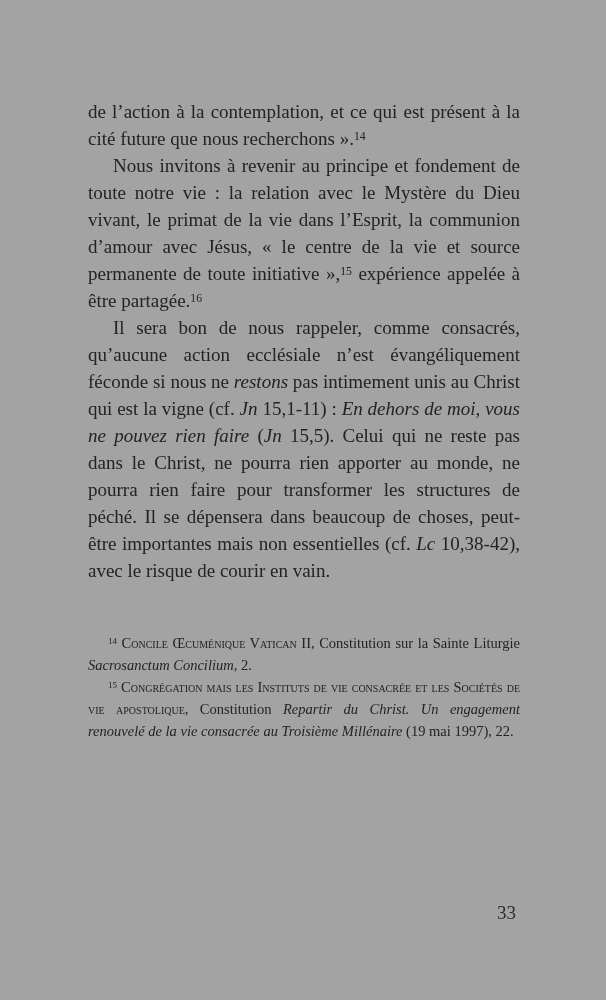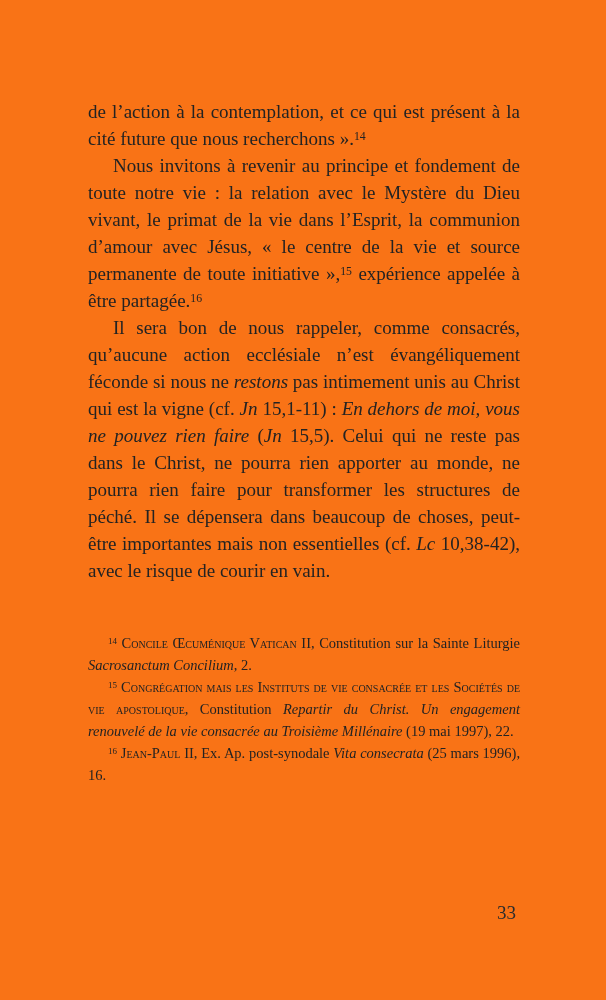--- a/index.html
+++ b/index.html
@@ -5,21 +5,21 @@
   html, body {
     margin: 0;
     padding: 0;
     background: #e9e9e9;
   }
   .page {
     position: relative;
     width: 606px;
     height: 1000px;
     margin: 0 auto;
-    background: #f97316;
+    background: #a3a3a3;
     overflow: hidden;
   }
   .text-block {
     position: absolute;
     left: 88px;
     top: 98px;
     width: 432px;
     color: #232323;
   }
   .para {
@@ -70,19 +70,18 @@
 
     <p class="para no-indent"><span>de l’action à la contemplation, et ce qui est présent à la cité future que nous recherchons ».</span><span class="sup">14</span></p>
 
     <p class="para"><span>Nous invitons à revenir au principe et fondement de toute notre vie : la relation avec le Mystère du Dieu vivant, le primat de la vie dans l’Esprit, la communion d’amour avec Jésus, « le centre de la vie et source permanente de toute initiative »,</span><span class="sup">15</span><span> expérience appelée à être partagée.</span><span class="sup">16</span></p>
 
     <p class="para"><span>Il sera bon de nous rappeler, comme consacrés, qu’aucune action ecclésiale n’est évangéliquement féconde si nous ne </span><span class="i">restons</span><span> pas intimement unis au Christ qui est la vigne (cf. </span><span class="i">Jn</span><span> 15,1-11) : </span><span class="i">En dehors de moi, vous ne pouvez rien faire</span><span> (</span><span class="i">Jn</span><span> 15,5). Celui qui ne reste pas dans le Christ, ne pourra rien apporter au monde, ne pourra rien faire pour transformer les structures de péché. Il se dépensera dans beaucoup de choses, peut-être importantes mais non essentielles (cf. </span><span class="i">Lc</span><span> 10,38-42), avec le risque de courir en vain.</span></p>
 
     <section class="footnotes">
       <p class="footnote"><span class="sup">14</span><span> </span><span class="sc">Concile Œcuménique Vatican</span><span> II, Constitution sur la Sainte Liturgie </span><span class="i">Sacrosanctum Concilium</span><span>, 2.</span></p>
       <p class="footnote"><span class="sup">15</span><span> </span><span class="sc">Congrégation mais les Instituts de vie consacrée et les Sociétés de vie apostolique</span><span>, Constitution </span><span class="i">Repartir du Christ. Un engagement renouvelé de la vie consacrée au Troisième Millénaire</span><span> (19 mai 1997), 22.</span></p>
-      <p class="footnote"><span class="sup">16</span><span> </span><span class="sc">Jean-Paul</span><span> II, Ex. Ap. post-synodale </span><span class="i">Vita consecrata</span><span> (25 mars 1996), 16.</span></p>
     </section>
 
   </main>
 
   <div class="page-number">33</div>
 </div>
 
 </body></html>

